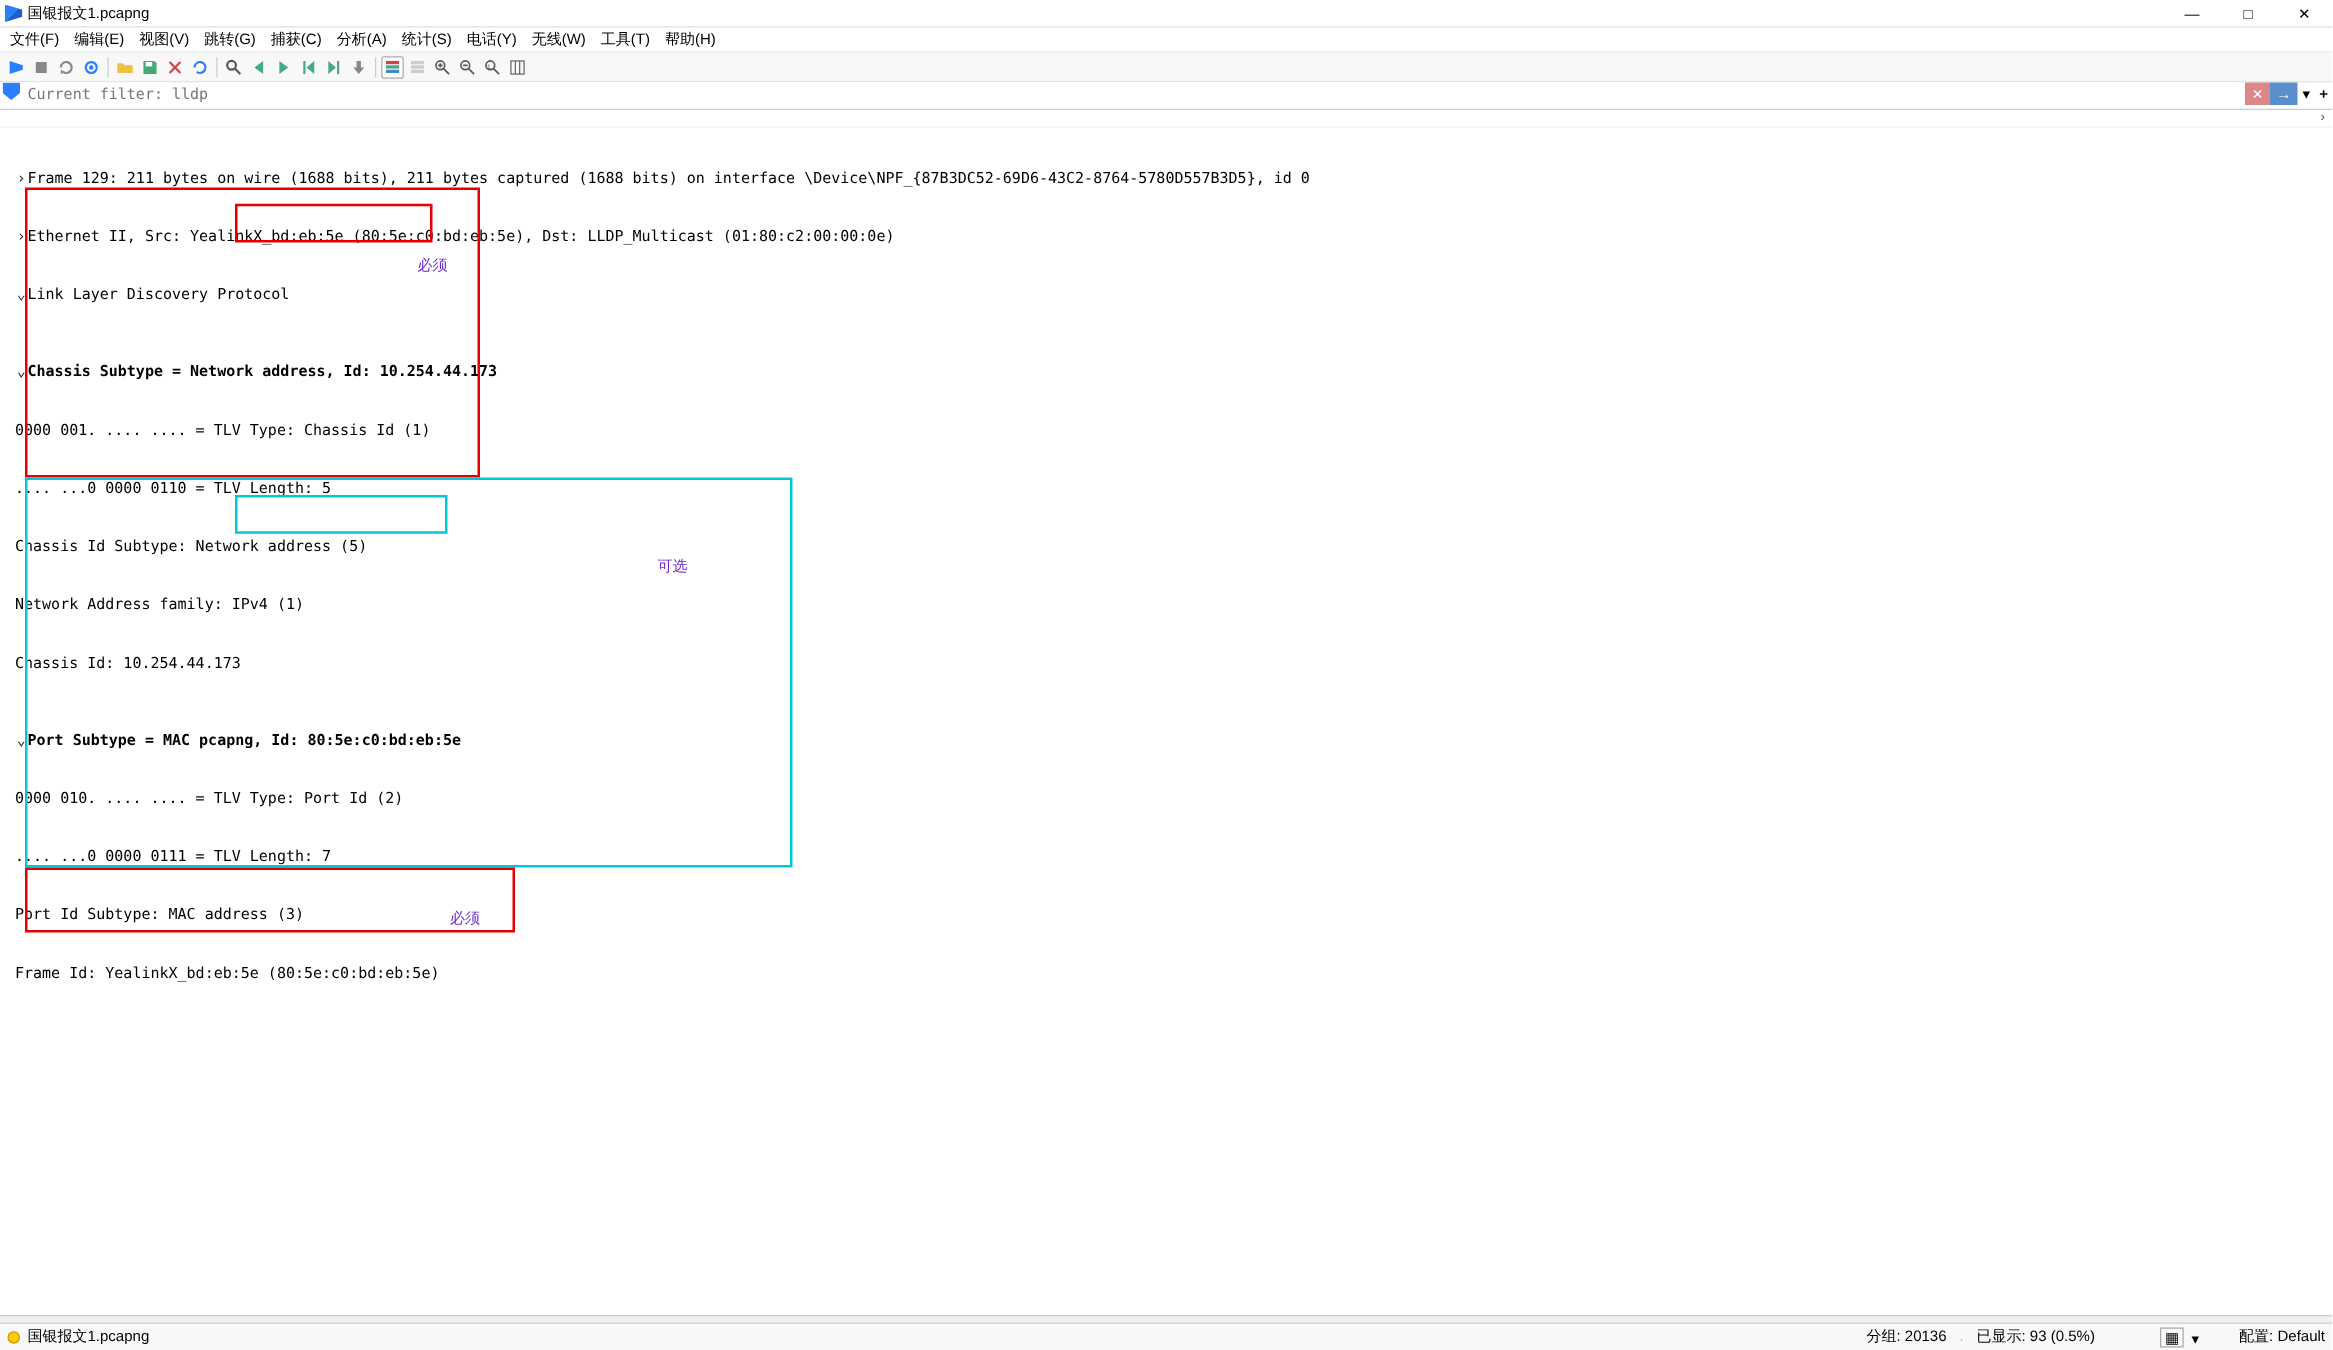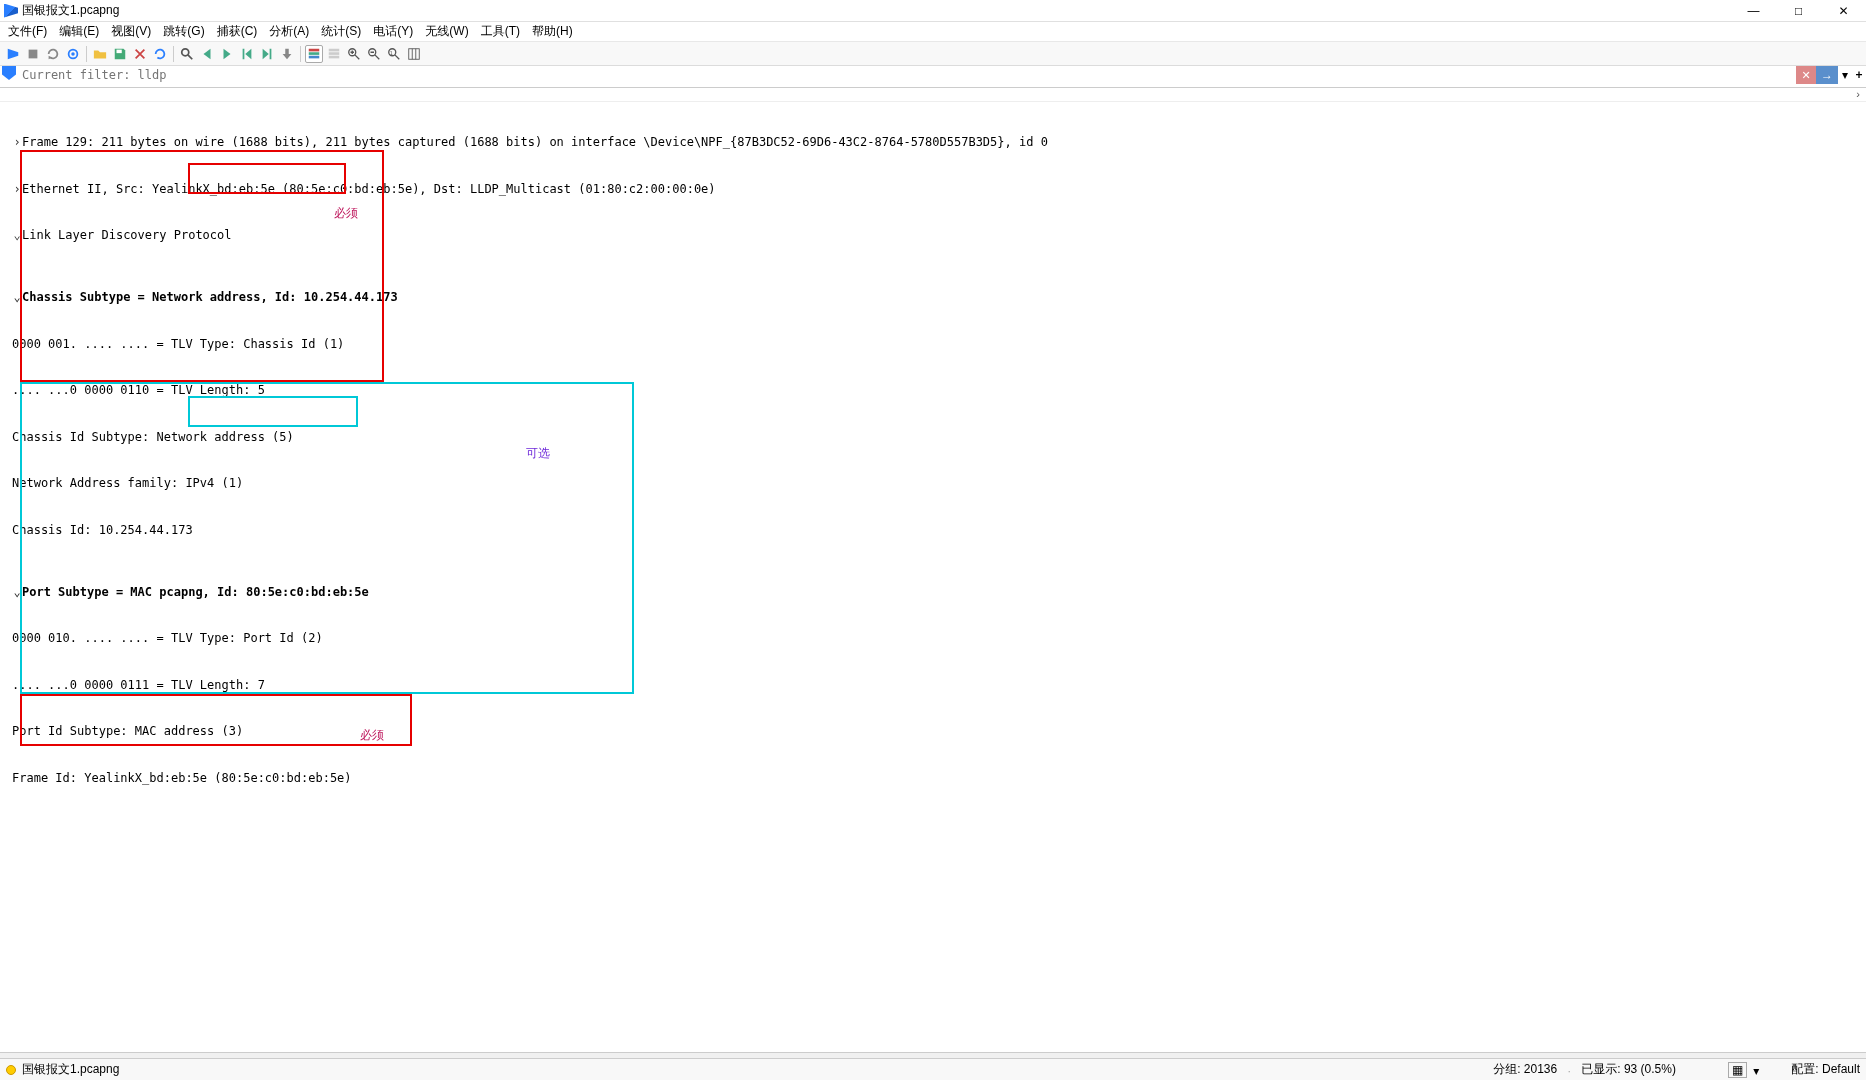--- a/index.html
+++ b/index.html
@@ -23,21 +23,21 @@
 .filter-plus { width: 14px; height: 18px; display: flex; align-items: center; justify-content: center; cursor: pointer; font-weight: bold; }
 .spacer-row { height: 14px; border-bottom: 1px solid #eee; position: relative; }
 .spacer-row .arrow { position: absolute; right: 6px; top: 0; font-size: 11px; color: #555; }
 .details { font-family: Consolas, monospace; font-size: 12px; line-height: 15.5px; padding: 2px 0 0 0; white-space: pre; overflow: hidden; position: relative; height: 700px; }
 .details .row { padding-left: 12px; position: relative; }
 .tw { display: inline-block; width: 10px; text-align: center; color: #333; cursor: pointer; user-select: none; }
 .ind1 { padding-left: 24px; font-weight: bold; }
 .ind3 { padding-left: 56px; }
 .annot-red { position: absolute; border: 2px solid #e60000; pointer-events: none; }
 .annot-cyan { position: absolute; border: 2px solid #00c8d7; pointer-events: none; }
-.annot-label-red { position: absolute; color: #be185d; font-family: Liberation Sans, sans-serif; font-size: 12px; pointer-events: none; }
+.annot-label-red { position: absolute; color: #6d28d9; font-family: Liberation Mono, monospace; font-size: 12px; pointer-events: none; }
 .annot-label-cyan { position: absolute; color: #6d28d9; font-family: "SimSun","Microsoft YaHei"; font-size: 12px; pointer-events: none; }
 .bottom-border { position: absolute; left: 0; right: 0; height: 6px; border-top: 1px solid #ccc; background: #f0f0f0; }
 .statusbar { position: absolute; bottom: 0; left: 0; right: 0; height: 22px; border-top: 1px solid #ccc; background: #f8f8f8; display: flex; align-items: center; font-size: 12px; }
 .status-left { display: flex; align-items: center; gap: 6px; padding-left: 6px; }
 .status-dot { width: 10px; height: 10px; border-radius: 50%; background: #ffcc00; border: 1px solid #cc9900; }
 .status-right { margin-left: auto; display: flex; align-items: flex-end; gap: 6px; padding-right: 6px; }
 .status-sep { color: #aaa; margin: 0 4px; }
 svg.icon { width: 14px; height: 14px; }
 </style>
 </head>

